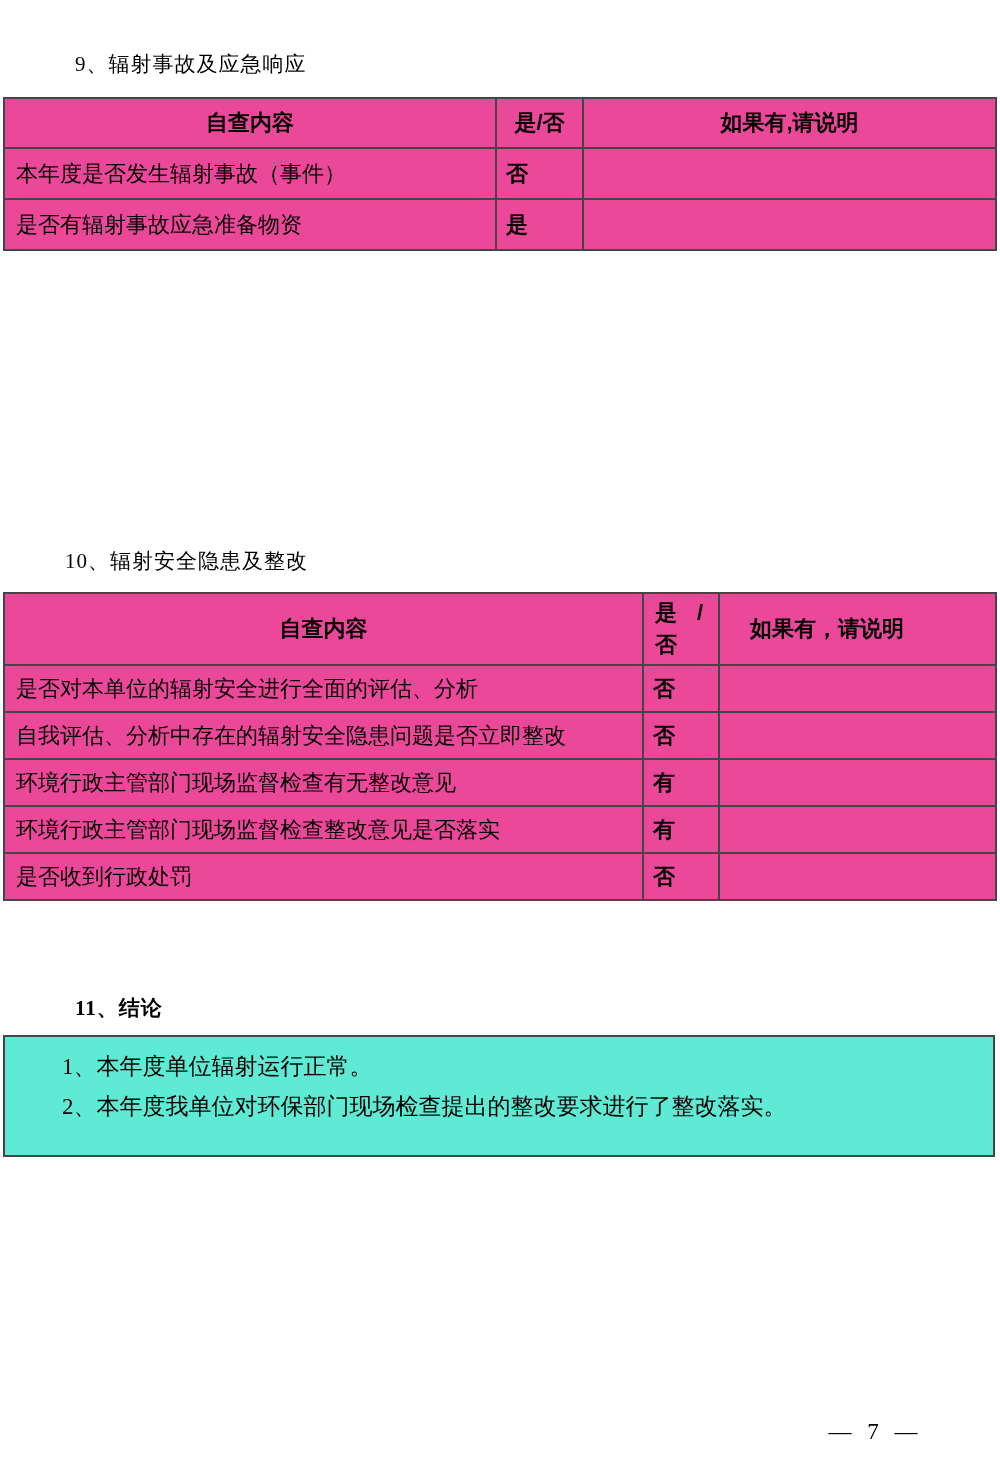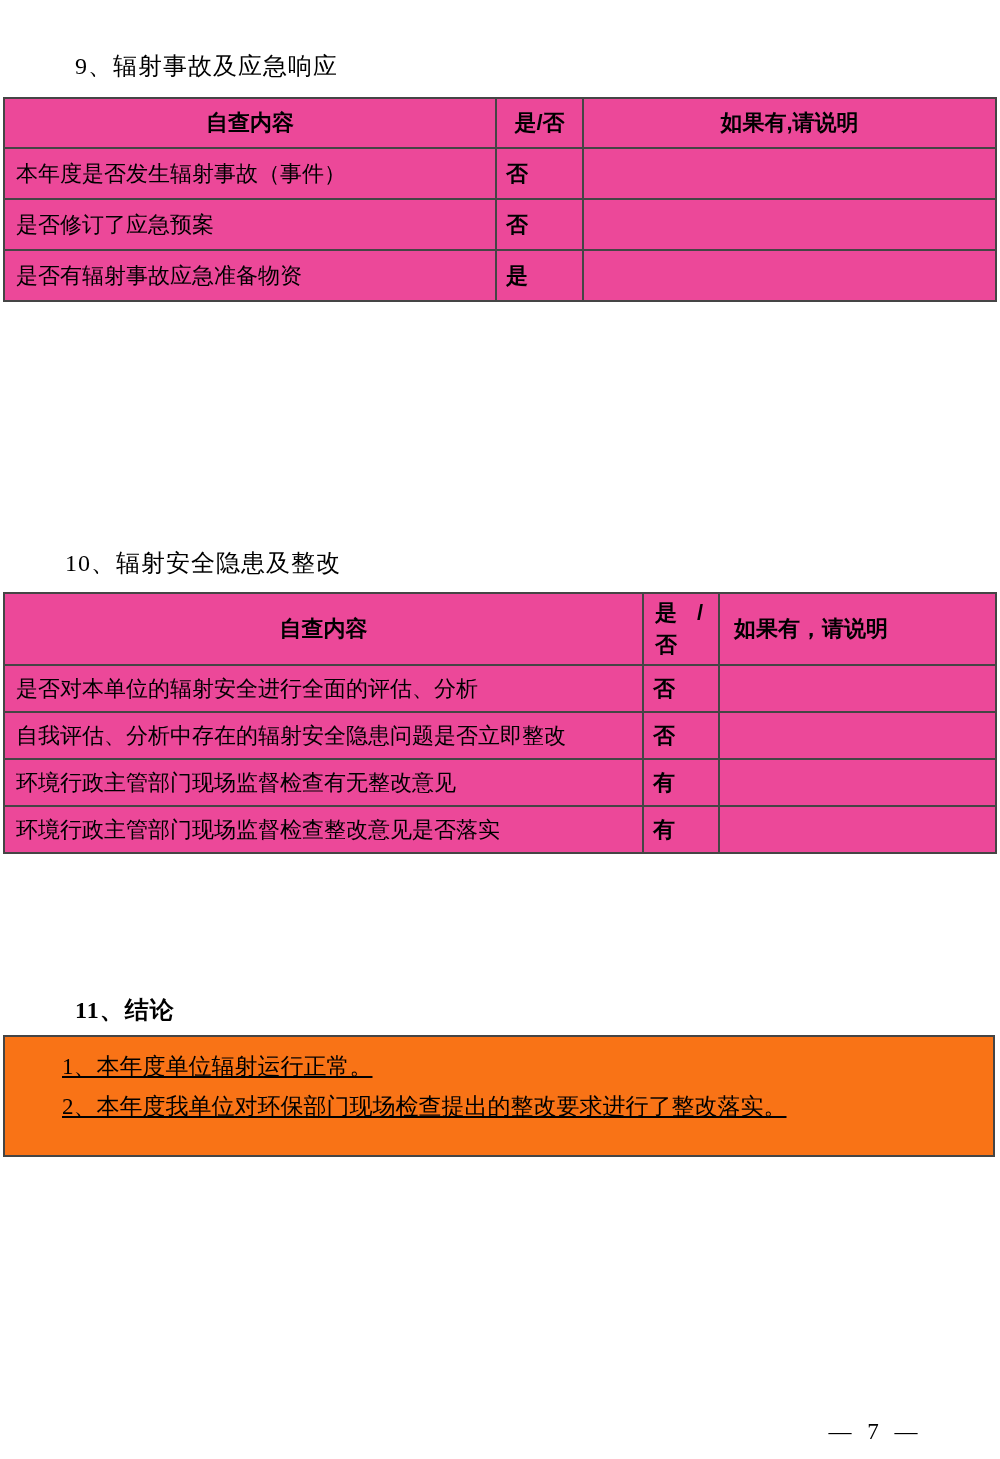--- a/index.html
+++ b/index.html
@@ -4,38 +4,38 @@
 <style>
   html,body { margin:0; padding:0; }
   body {
     width:1000px; height:1459px; position:relative;
     background:#ffffff; color:#000;
     font-family:"Liberation Serif","DejaVu Serif",serif;
   }
   .sec-title {
     position:absolute;
     font-family:"Liberation Serif","DejaVu Serif",serif;
-    font-size:24px; letter-spacing:1px; white-space:nowrap;
+    font-size:21px; letter-spacing:1px; white-space:nowrap;
   }
   table.form {
     position:absolute; left:3px; width:992px;
     border-collapse:collapse; table-layout:fixed;
     background:#ec4899;
   }
   table.form th, table.form td {
     border:2px solid #454545;
     vertical-align:middle;
     overflow:hidden; white-space:nowrap;
     box-sizing:border-box;
   }
   th.hdr {
     font-family:"Liberation Sans","DejaVu Sans",sans-serif;
     font-weight:bold; font-size:22px; text-align:center;
   }
-  th.hdr-left { text-align:left; padding-left:14px; }
+  th.hdr-left { text-align:left; padding-left:30px; }
   td.q-cell {
     font-family:"Liberation Serif","DejaVu Serif",serif;
     font-size:22px; text-align:left; padding-left:11px;
   }
   td.a-cell {
     font-family:"Liberation Sans","DejaVu Sans",sans-serif;
     font-weight:bold; font-size:22px; text-align:left; padding-left:9px;
   }
   #table9 { top:97px; }
   #table9 th { height:50px; }
@@ -44,21 +44,21 @@
   #table10 th { height:72px; }
   #table10 td { height:47px;margin-left:8px; }
   .yn-wrap {
     font-family:"Liberation Sans","DejaVu Sans",sans-serif;
     font-weight:bold; font-size:22px;
   }
   .yn-line1 { display:flex; justify-content:space-between; padding:0 14px 0 10px; line-height:32px; }
   .yn-line2 { text-align:left; padding-left:10px; line-height:32px; }
   #box11 {
     position:absolute; left:3px; top:1035px; width:992px; height:122px;
-    box-sizing:border-box; border:2px solid #454545; background:#f97316;text-decoration:underline;
+    box-sizing:border-box; border:2px solid #454545; background:#5eead4;
   }
   .concl-item {
     font-family:"Liberation Serif","DejaVu Serif",serif;
     font-size:23px; line-height:40px; padding-left:57px; white-space:nowrap;
   }
   #box11 .concl-list { padding-top:10px; }
   #footer {
     position:absolute; left:798px; top:1419px; width:150px;
     text-align:center; font-size:23px; word-spacing:10px;
     font-family:"Liberation Serif","DejaVu Serif",serif;
@@ -76,25 +76,20 @@
       <col style="width:413px">
     </colgroup>
   <tbody>
       <tr>
     <th class="hdr">自查内容</th>
     <th class="hdr">是/否</th>
     <th class="hdr">如果有,请说明</th>
   </tr>
   <tr>
     <td class="q-cell">本年度是否发生辐射事故（事件）</td>
-    <td class="a-cell">否</td>
-    <td class="q-cell"></td>
-  </tr>
-  <tr>
-    <td class="q-cell">是否修订了应急预案</td>
     <td class="a-cell">否</td>
     <td class="q-cell"></td>
   </tr>
   <tr>
     <td class="q-cell">是否有辐射事故应急准备物资</td>
     <td class="a-cell">是</td>
     <td class="q-cell"></td>
   </tr>
 </tbody>
   </table>
@@ -134,20 +129,25 @@
   <tr>
     <td class="q-cell">环境行政主管部门现场监督检查有无整改意见</td>
     <td class="a-cell">有</td>
     <td class="q-cell"></td>
   </tr>
   <tr>
     <td class="q-cell">环境行政主管部门现场监督检查整改意见是否落实</td>
     <td class="a-cell">有</td>
     <td class="q-cell"></td>
   </tr>
+  <tr>
+    <td class="q-cell">是否收到行政处罚</td>
+    <td class="a-cell">否</td>
+    <td class="q-cell"></td>
+  </tr>
 </tbody>
   </table>
 
 <div class="sec-title" style="left:75px; top:994px;font-weight:bold;">11、结论</div>
 
 <div id="box11">
   <div class="concl-list">
     <div class="concl-item">1、本年度单位辐射运行正常。</div>
     <div class="concl-item">2、本年度我单位对环保部门现场检查提出的整改要求进行了整改落实。</div>
   </div>

